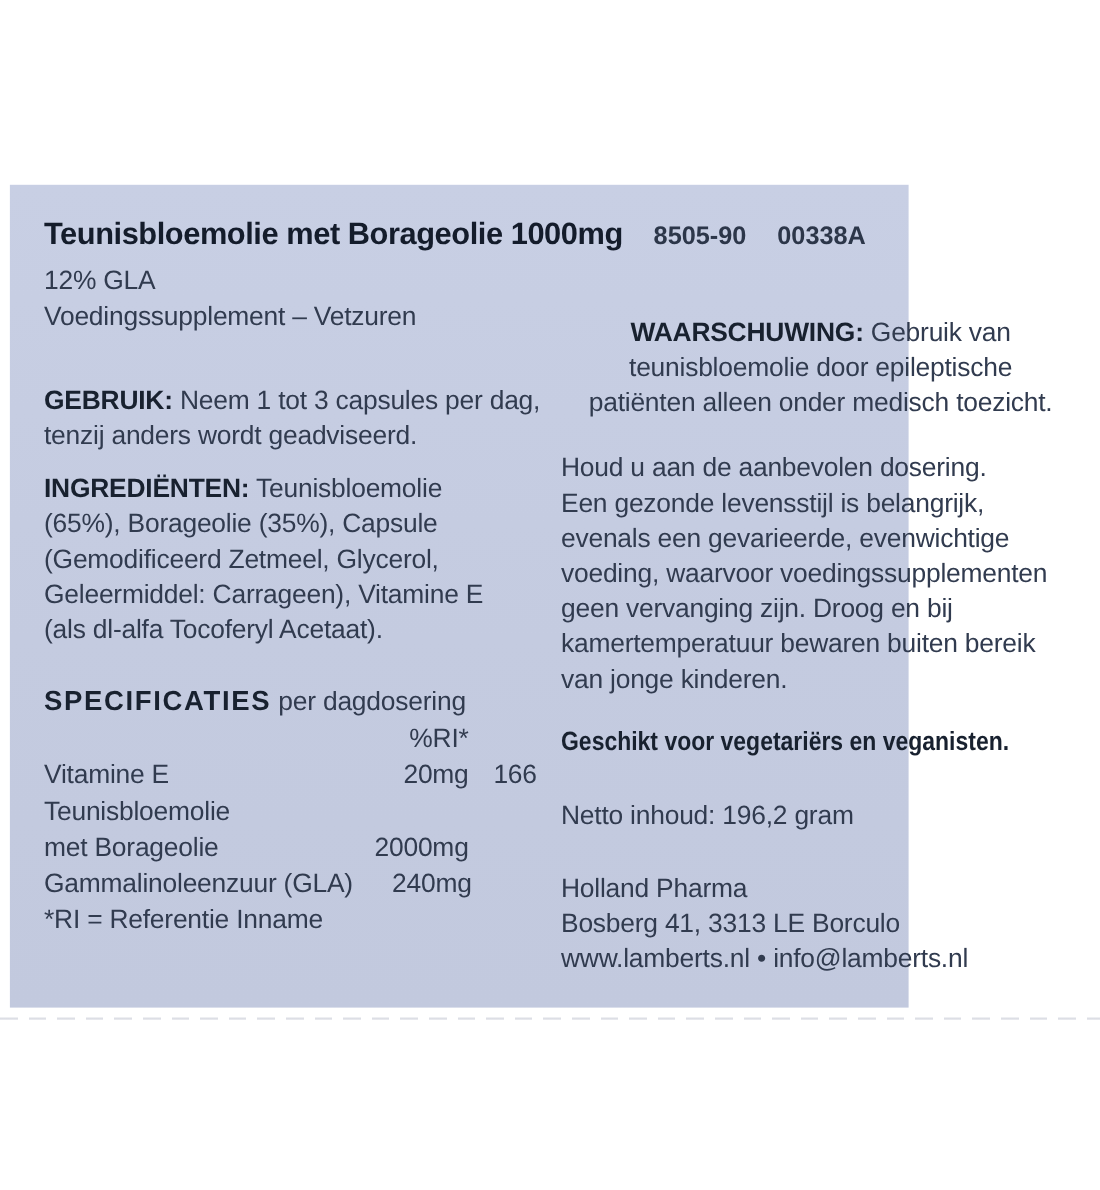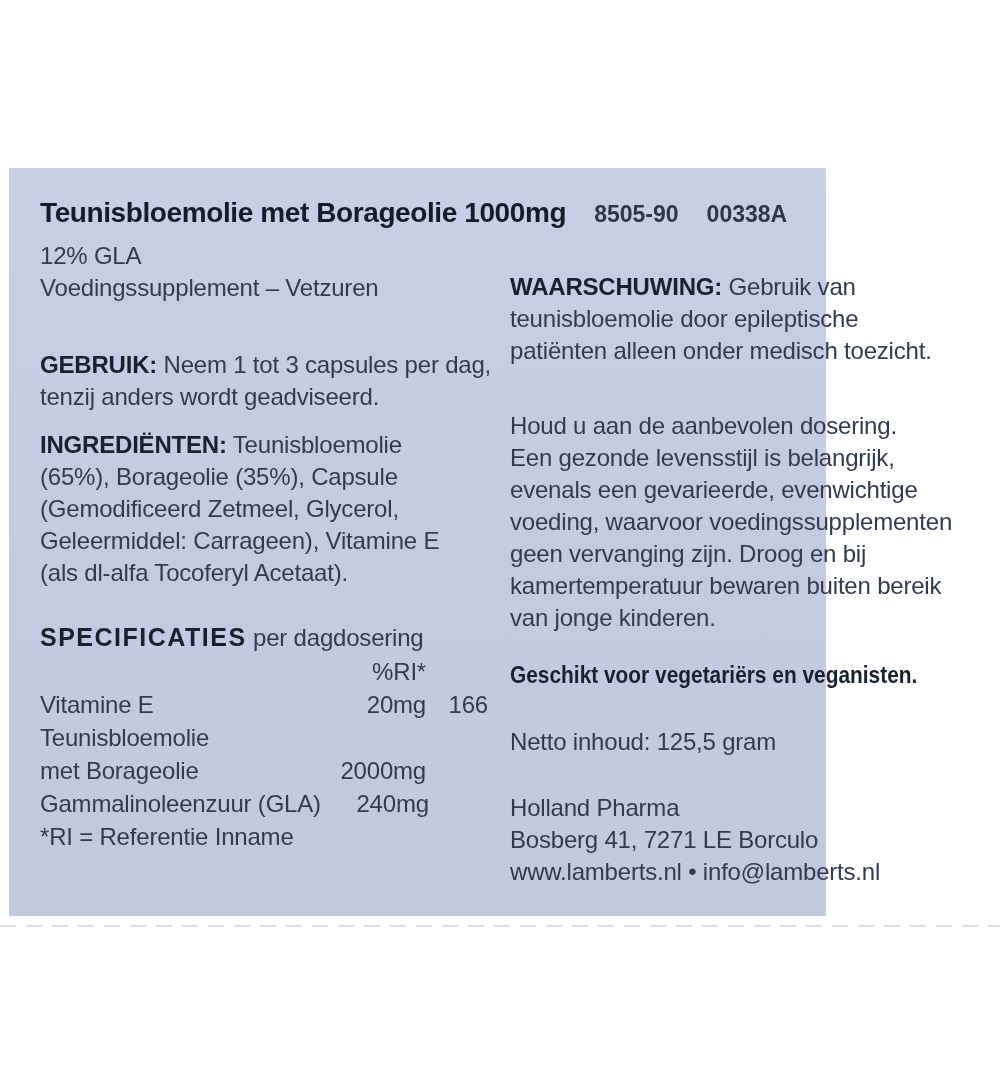--- a/index.html
+++ b/index.html
@@ -89,36 +89,36 @@
       <span class="spec-amount">240mg</span>
       <span class="spec-ri"></span>
     </div>
     <div class="spec-row">
       <span>*RI = Referentie Inname</span>
       <span class="spec-amount"></span>
       <span class="spec-ri"></span>
     </div>
   </div>
 
-  <div class="blk right" style="top:103px;">
+  <div class="blk right" style="top:119px;text-align:center;">
     <span class="hd">WAARSCHUWING:</span>
     <span>Gebruik van<br>teunisbloemolie door epileptische<br>patiënten alleen onder medisch toezicht.</span>
   </div>
 
   <div class="blk right" style="top:242px;">
     <span>Houd u aan de aanbevolen dosering.<br>Een gezonde levensstijl is belangrijk,<br>evenals een gevarieerde, evenwichtige<br>voeding, waarvoor voedingssupplementen<br>geen vervanging zijn. Droog en bij<br>kamertemperatuur bewaren buiten bereik<br>van jonge kinderen.</span>
   </div>
 
   <div class="blk right" style="top:491px;">
     <span class="condensed-bold">Geschikt voor vegetariërs en veganisten.</span>
   </div>
 
-  <div class="blk right" style="top:558px;">Netto inhoud: 125,5 gram</div>
+  <div class="blk right" style="top:558px;">Netto inhoud: 196,2 gram</div>
 
   <div class="blk right" style="top:624px;">
     <div>Holland Pharma</div>
-    <div>Bosberg 41, 7271 LE Borculo</div>
+    <div>Bosberg 41, 3313 LE Borculo</div>
     <div>www.lamberts.nl • info@lamberts.nl</div>
   </div>
 
 </div>
 
 <div class="fold-line"></div>
 
 </body></html>

